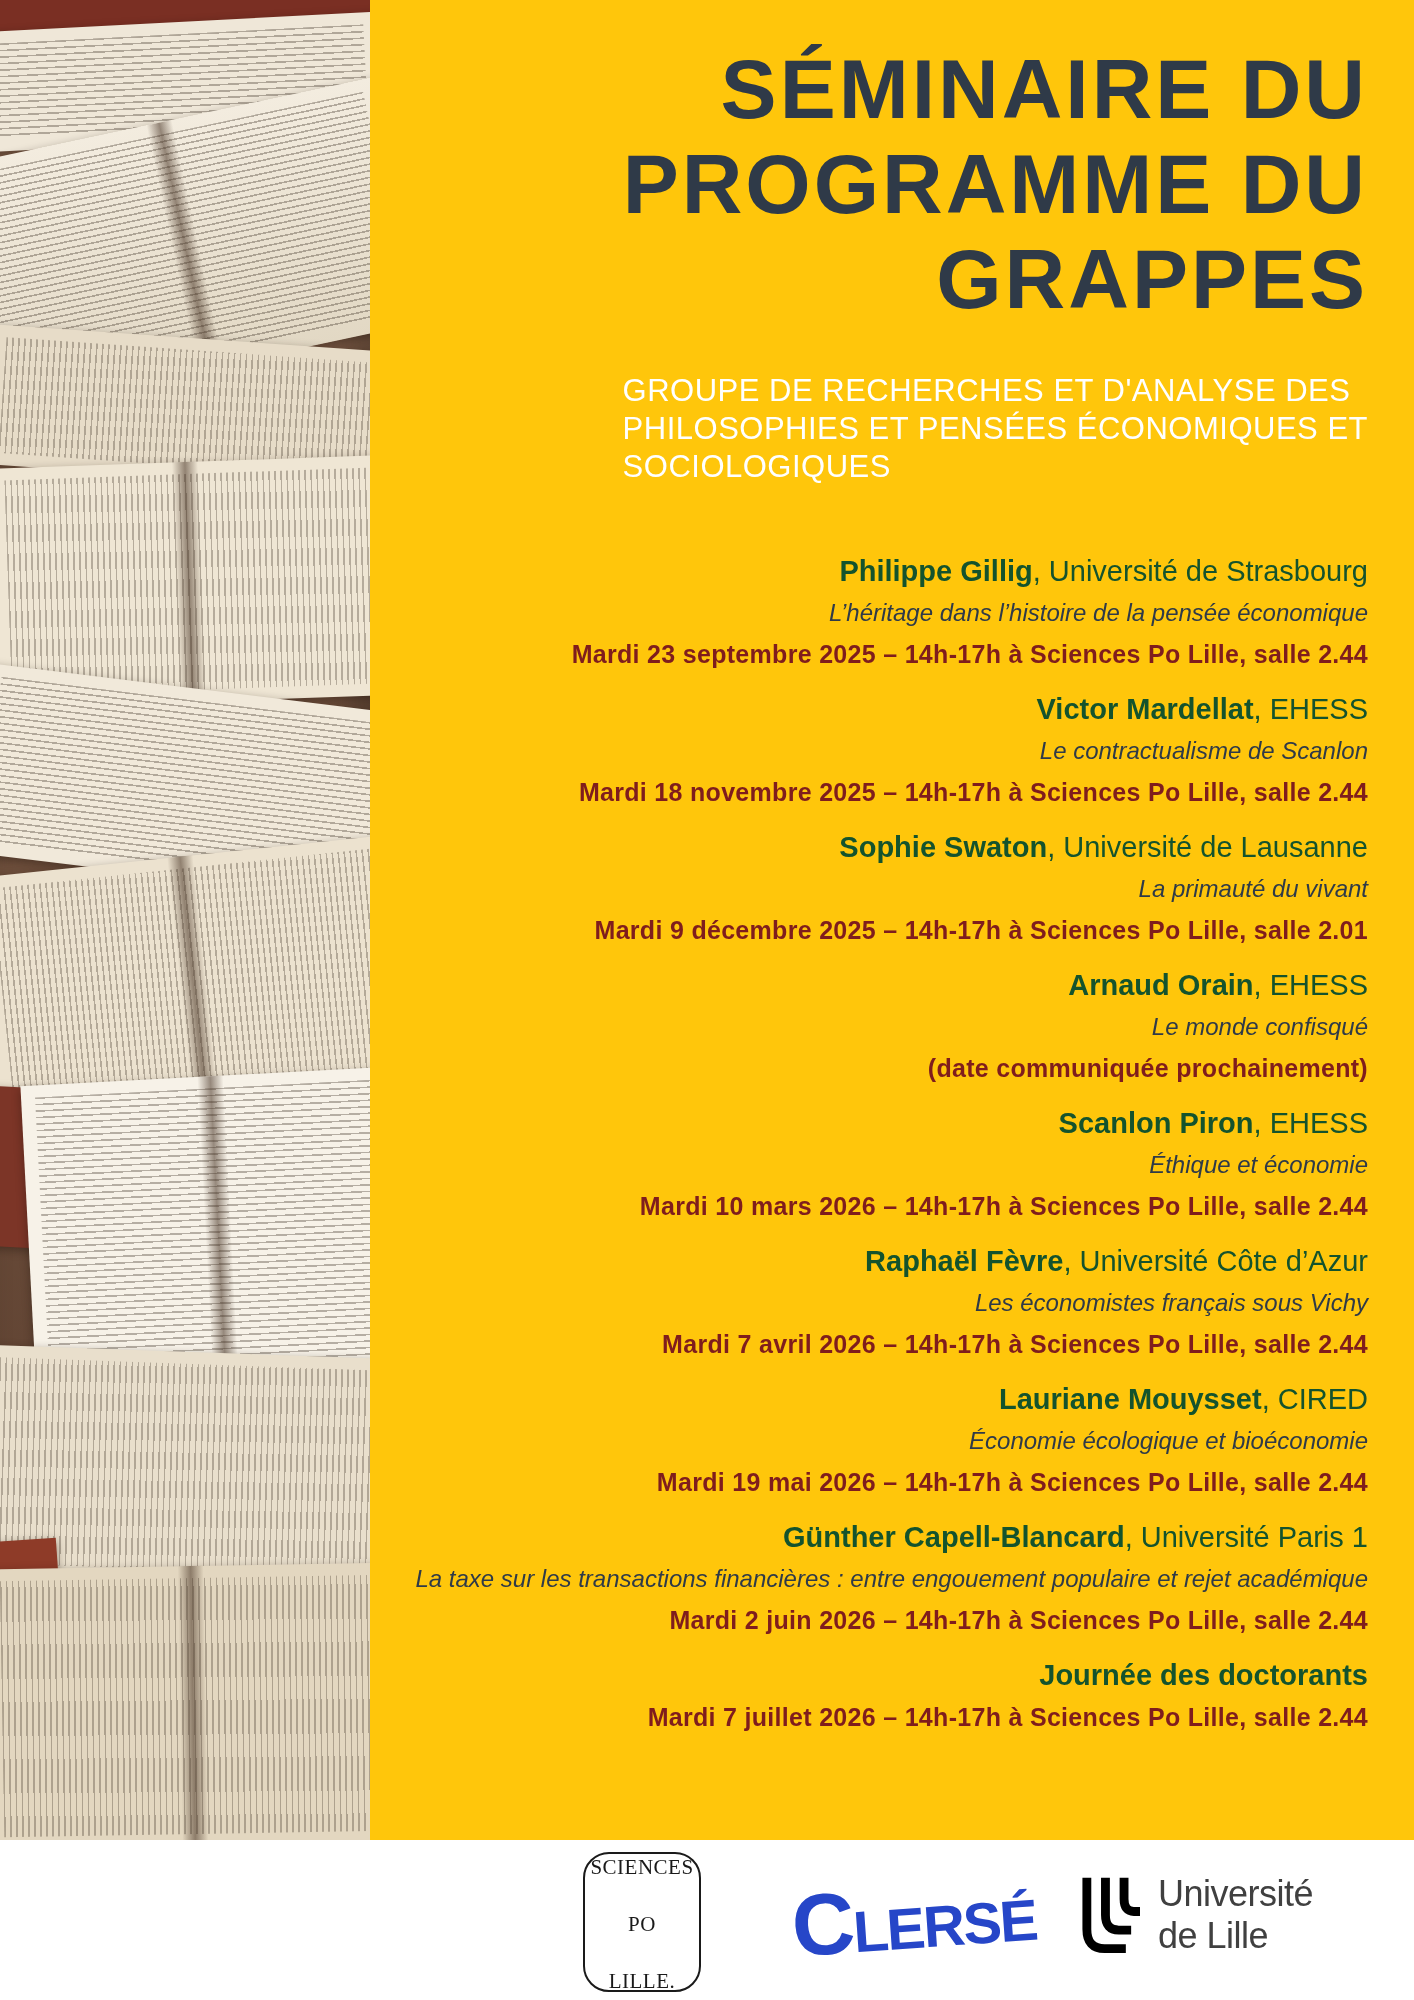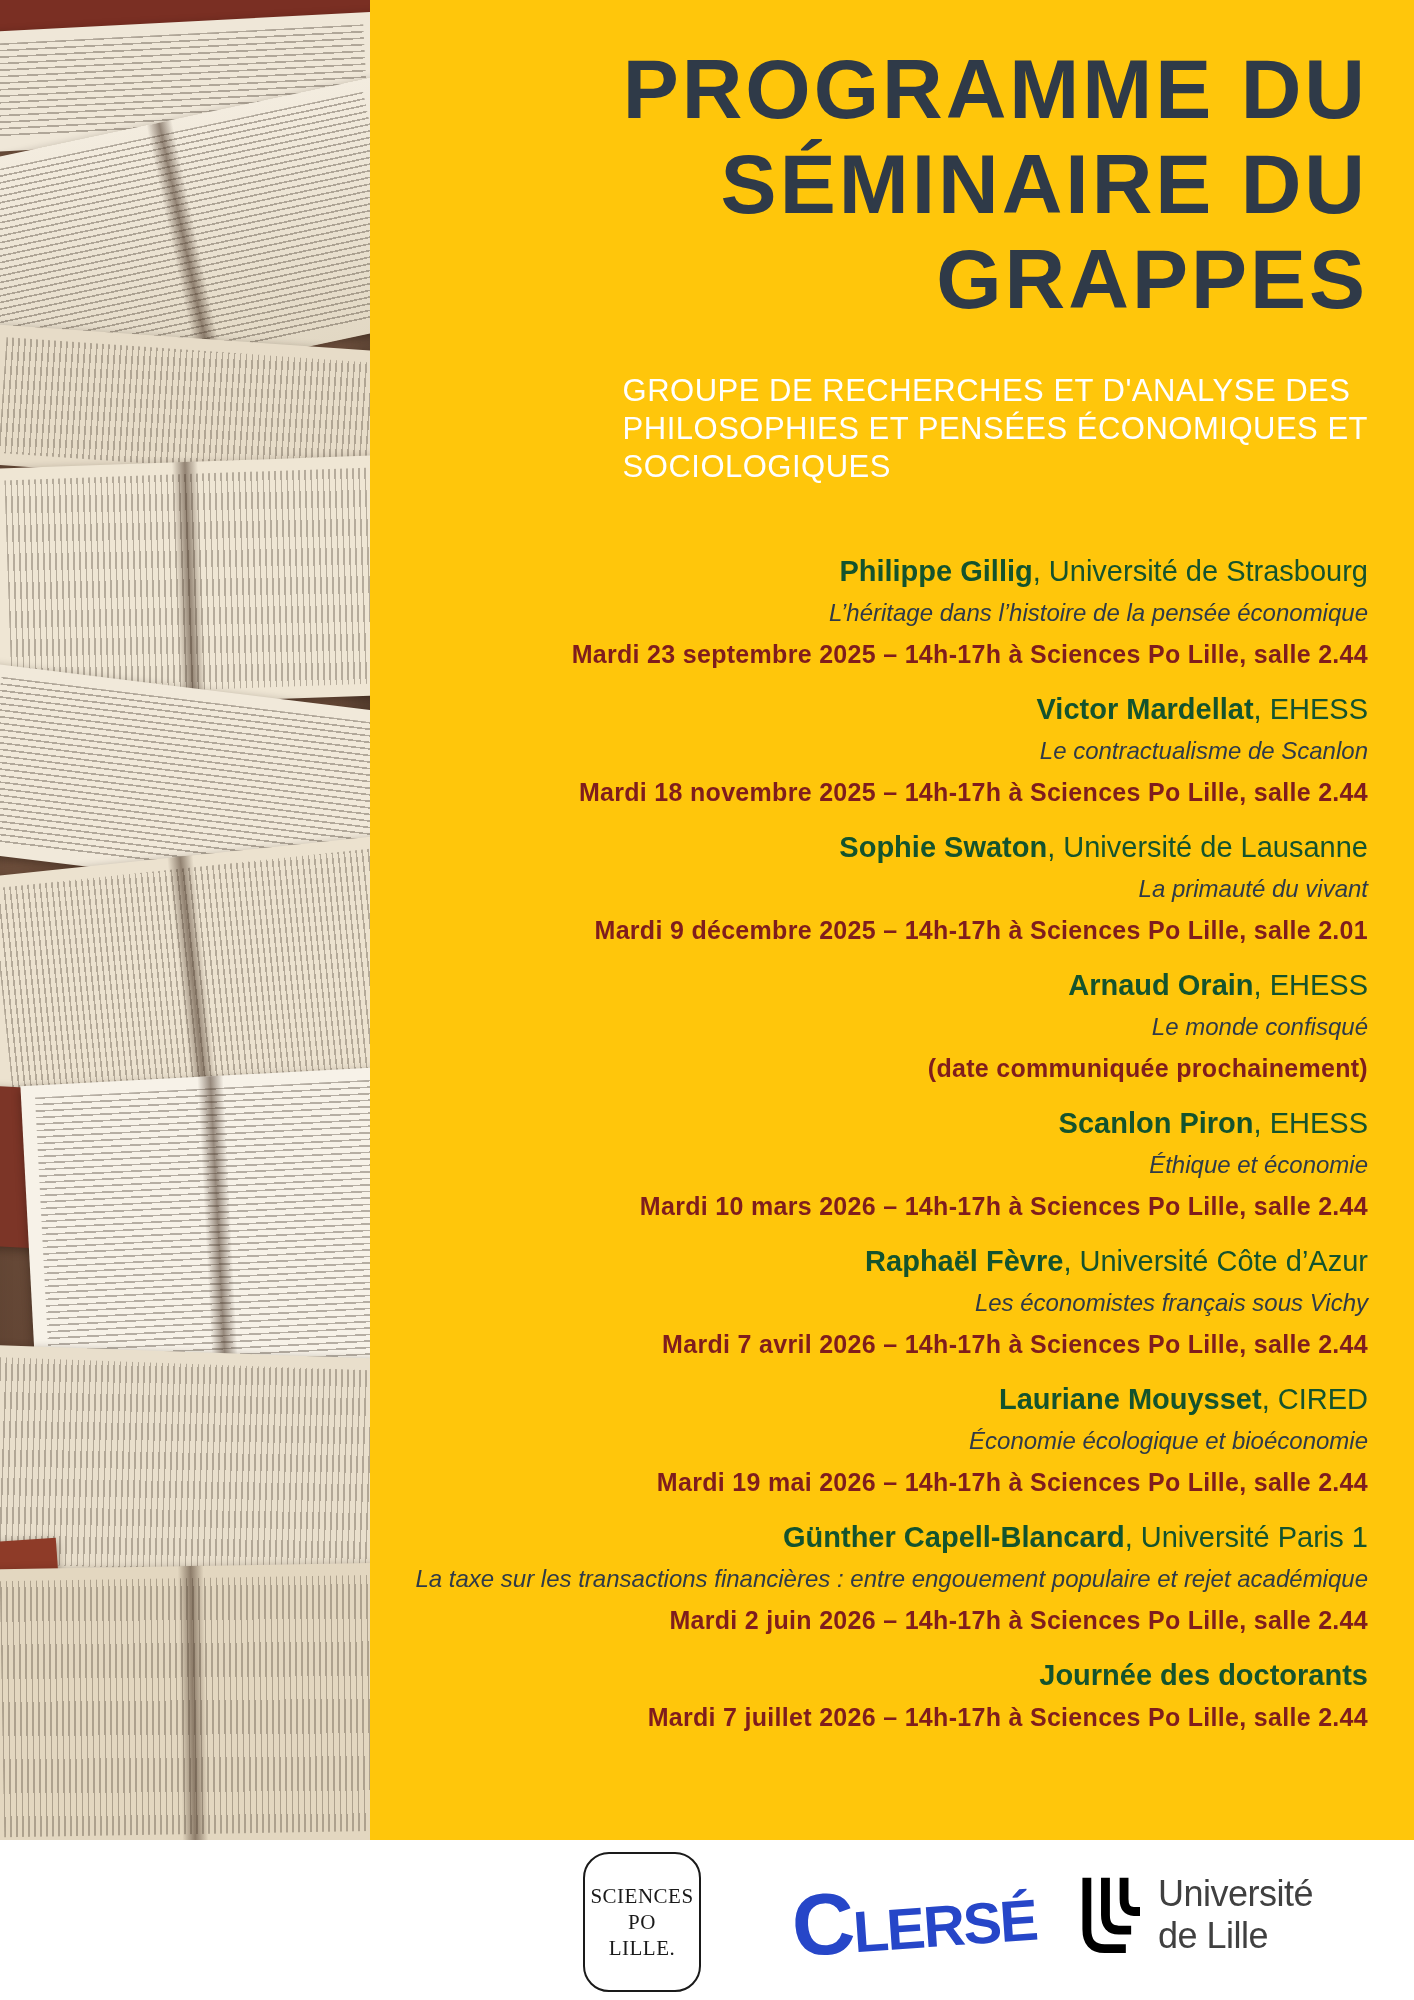--- a/index.html
+++ b/index.html
@@ -37,23 +37,23 @@
   .s-talk{font-size:24px;line-height:36px;color:#2F3A48;font-style:italic;margin-bottom:5px;white-space:nowrap;}
   .s-talk:empty{display:none;}
   .s-date{font-size:25px;line-height:36px;color:#7f1d1d;font-weight:bold;letter-spacing:.3px;white-space:nowrap;}
   
   .footer{
     position:absolute;left:0;bottom:0;width:1414px;height:160px;background:#ffffff;
   }
   .sp-box{
     position:absolute;left:583px;top:12px;width:114px;height:136px;
     border:2px solid #1a1a1a;border-radius:26px;
-    display:flex;flex-direction:column;align-items:center;justify-content:center;
+    display:flex;flex-direction:column;align-items:center;justify-content:space-between;
     font-family:"Liberation Serif", serif;color:#1a1a1a;
-    font-size:21px;line-height:26px;letter-spacing:.5px;text-align:center;
+    font-size:21px;line-height:26px;letter-spacing:.5px;text-align:center;gap:31px;
   }
   .clerse{
     position:absolute;left:792px;top:28px;
     font-weight:bold;color:#2646C8;font-size:58px;line-height:100px;
     letter-spacing:-2px;transform:rotate(-4deg);
   }
   .clerse::first-letter{font-size:1.5em;}
   .ul-logo{position:absolute;left:1078px;top:30px;display:flex;align-items:center;}
   .ul-mark{width:62px;height:90px;}
   .ul-text{margin-left:18px;color:#404040;font-size:36px;line-height:42px;letter-spacing:-.5px;}
@@ -95,22 +95,22 @@
         <div class="tx v"></div>
       </div>
     <div class="pg" style="left:-10px;top:1540px;width:70px;height:120px;background:#8e3b28;transform:rotate(-4deg);"></div>
     <div class="pg" style="left:-12px;top:1566px;width:410px;height:280px;background:#e3d7c0;transform:rotate(-1deg);">
         <div class="tx v"></div>
         <div class="gutter"></div>
       </div>
   </div>
 
   <div class="title">
+    <div>SÉMINAIRE DU</div>
     <div>PROGRAMME DU</div>
-    <div>SÉMINAIRE DU</div>
     <div>GRAPPES</div>
   </div>
 
   <div class="subtitle">
     <div>GROUPE DE RECHERCHES ET D'ANALYSE DES</div>
     <div>PHILOSOPHIES ET PENSÉES ÉCONOMIQUES ET</div>
     <div>SOCIOLOGIQUES</div>
   </div>
 
   <div class="sessions">

